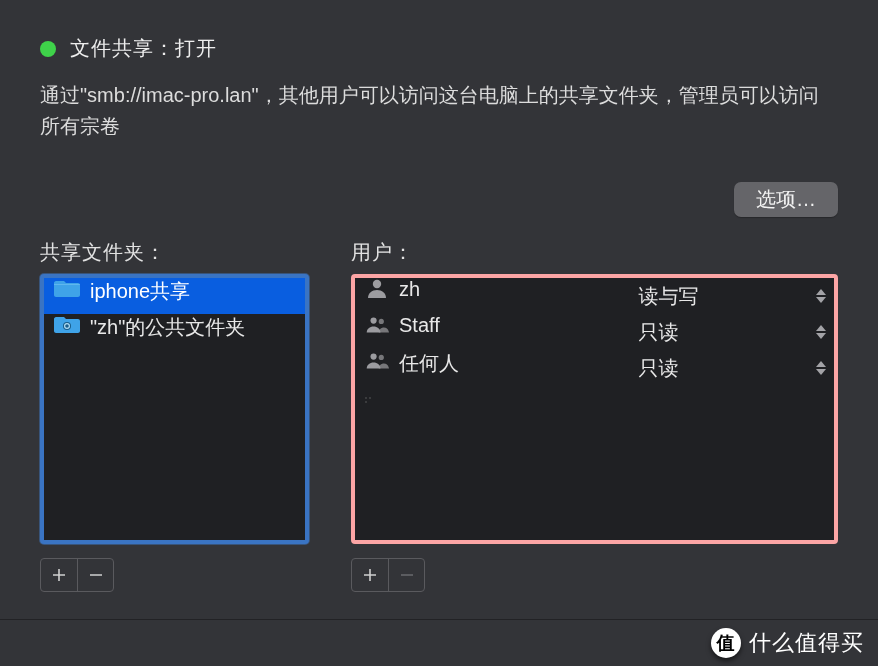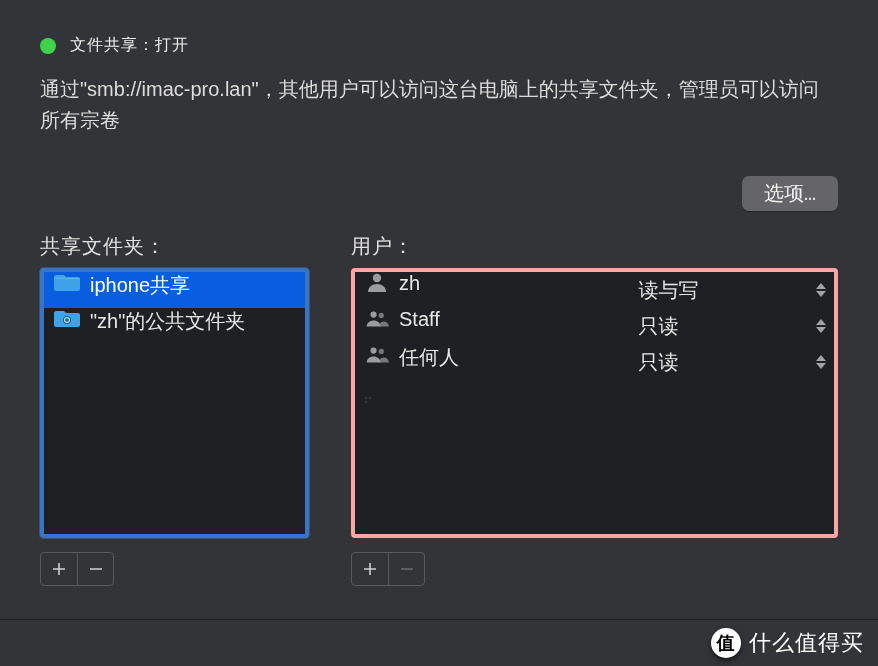--- a/index.html
+++ b/index.html
@@ -23,21 +23,21 @@
       margin-bottom: 18px;
     }
     .status-dot {
       width: 16px;
       height: 16px;
       border-radius: 50%;
       background: #3fd24a;
       flex-shrink: 0;
     }
     .header-title {
-      font-size: 16px;
+      font-size: 20px;
       font-weight: 400;
       color: #eeeeee;
       letter-spacing: 1px;
     }
     .description {
       color: #dcdcdc;
       font-size: 20px;
       line-height: 1.55;
       margin-bottom: 40px;
     }
@@ -47,21 +47,21 @@
       margin-bottom: 22px;
     }
     .btn {
       background: #656569;
       color: #f2f2f2;
       border: none;
       border-radius: 7px;
       padding: 4px 22px;
       font-size: 20px;
       cursor: pointer;
-      font-family: Liberation Mono, monospace;
+      font-family: Liberation Sans, sans-serif;
       box-shadow: 0 1px 1px rgba(0,0,0,0.25);
     }
     .panels {
       display: flex;
       gap: 18px;
     }
     .panel-left { width: 269px; flex-shrink: 0; }
     .panel-right { flex: 1; padding-left: 24px; }
     .panel-label {
       color: #e2e2e2;

